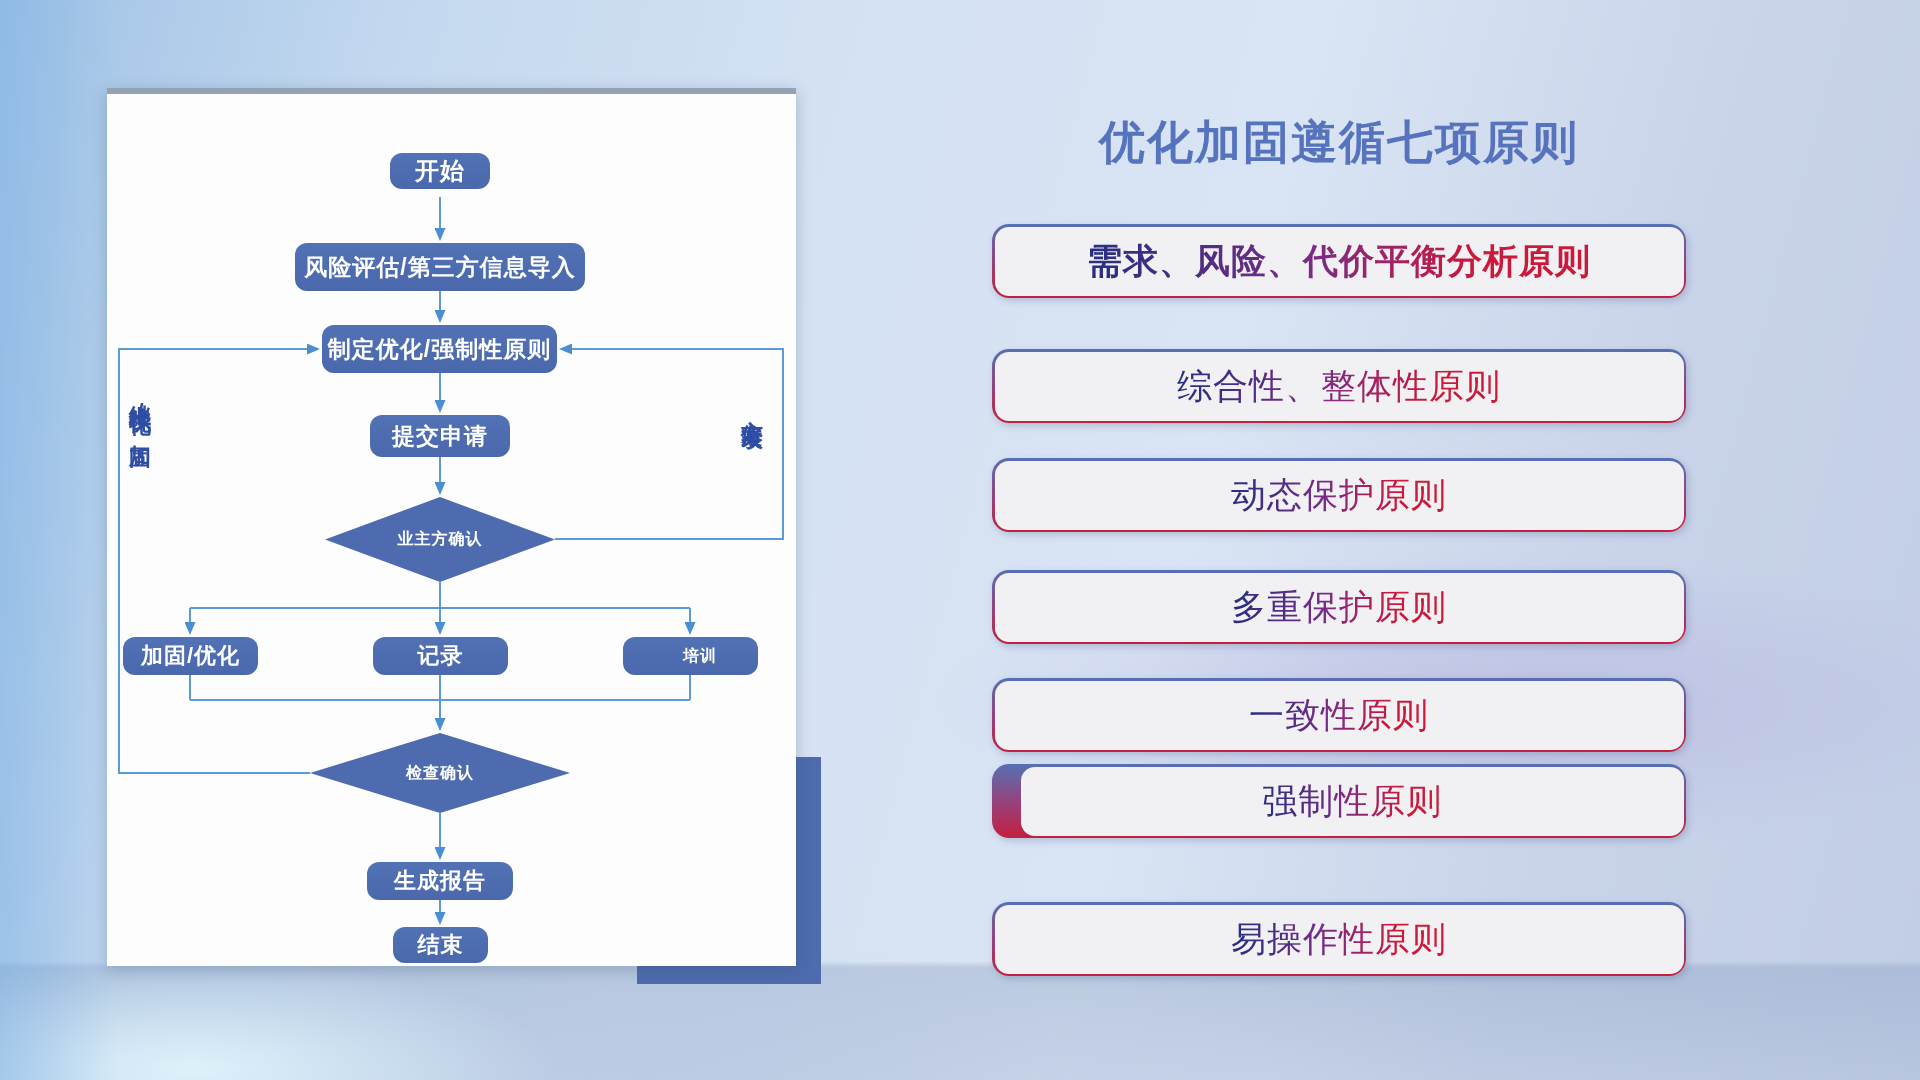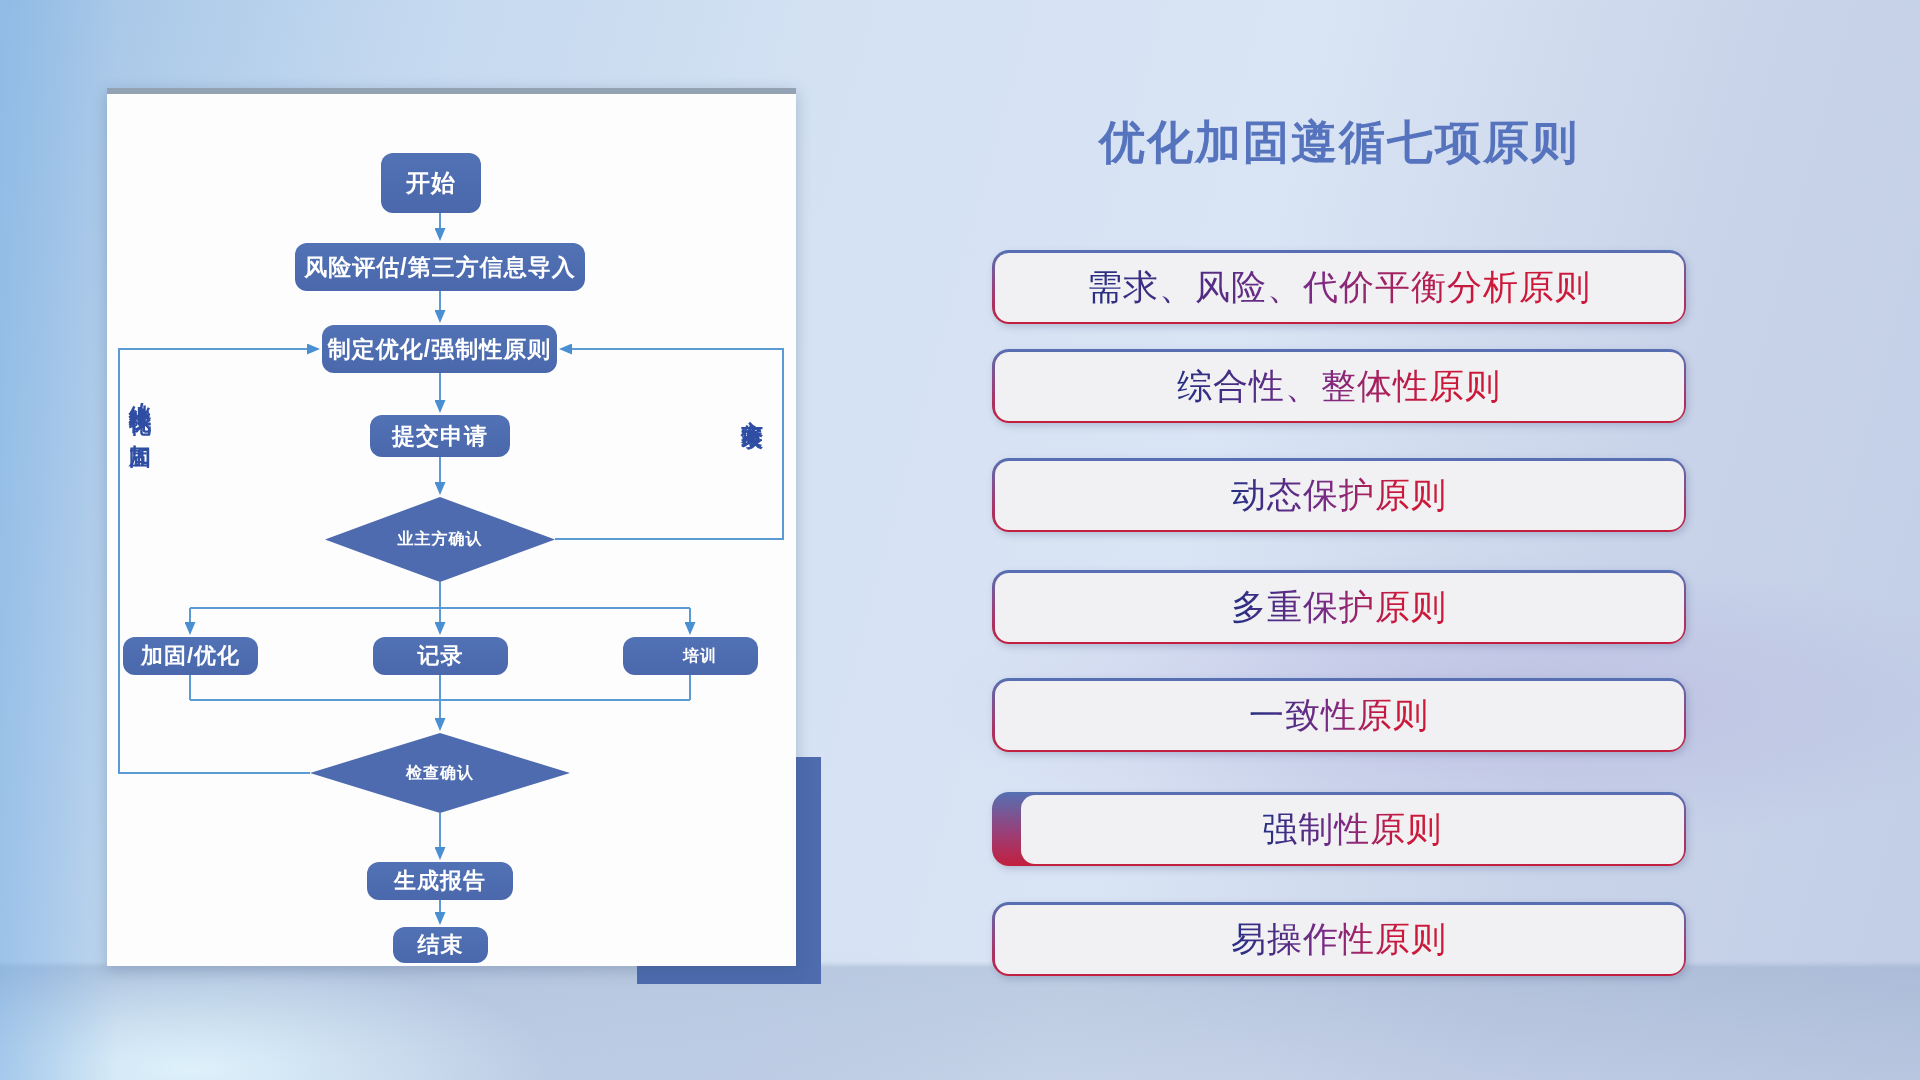--- a/index.html
+++ b/index.html
@@ -94,21 +94,21 @@
 
         <path d="M333,719 L333,764" marker-end="url(#ah)"></path>
         <path d="M333,806 L333,829" marker-end="url(#ah)"></path>
 
         <path d="M203,679 L12,679 L12,255 L211,255" marker-end="url(#ah)"></path>
 
         <path d="M448,445 L676,445 L676,255 L454,255" marker-end="url(#ah)"></path>
       </g>
     </svg>
 
-    <div class="flow-node terminal" style="left:274px;top:59px;width:100px;height:60px;">开始</div>
+    <div class="flow-node terminal" style="left:283px;top:59px;width:100px;height:36px;">开始</div>
 
     <div class="flow-node" style="left:188px;top:149px;width:290px;height:48px;">风险评估/第三方信息导入</div>
 
     <div class="flow-node" style="left:215px;top:231px;width:235px;height:48px;">制定优化/强制性原则</div>
 
     <div class="flow-node" style="left:263px;top:321px;width:140px;height:42px;">提交申请</div>
 
     <div class="flow-diamond" style="left:218px;top:403px;width:230px;height:85px;">业主方确认</div>
 
     <div class="flow-node" style="left:16px;top:543px;width:135px;height:38px;font-size:22px;">加固/优化</div>
@@ -123,21 +123,21 @@
 
     <div class="flow-node terminal" style="left:286px;top:833px;width:95px;height:36px;font-size:22px;">结束</div>
 
     <div class="side-label" style="left:22px;top:293px;">继续优化/加固</div>
 
     <div class="side-label" style="left:634px;top:308px;">方案修改</div>
   </div>
 
   <h1 class="title">优化加固遵循七项原则</h1>
 
-  <div class="principle" style="top:250px;">
+  <div class="principle" style="top:224px;font-weight:bold;">
     <div class="principle-inner">
       <span class="principle-label">需求、风险、代价平衡分析原则</span>
     </div>
   </div>
 
   <div class="principle" style="top:349px;">
     <div class="principle-inner">
       <span class="principle-label">综合性、整体性原则</span>
     </div>
   </div>
@@ -153,21 +153,21 @@
       <span class="principle-label">多重保护原则</span>
     </div>
   </div>
 
   <div class="principle" style="top:678px;">
     <div class="principle-inner">
       <span class="principle-label">一致性原则</span>
     </div>
   </div>
 
-  <div class="principle" style="top:792px;padding-left:29px;">
+  <div class="principle" style="top:764px;padding-left:29px;">
     <div class="principle-inner">
       <span class="principle-label">强制性原则</span>
     </div>
   </div>
 
   <div class="principle" style="top:902px;">
     <div class="principle-inner">
       <span class="principle-label">易操作性原则</span>
     </div>
   </div>

